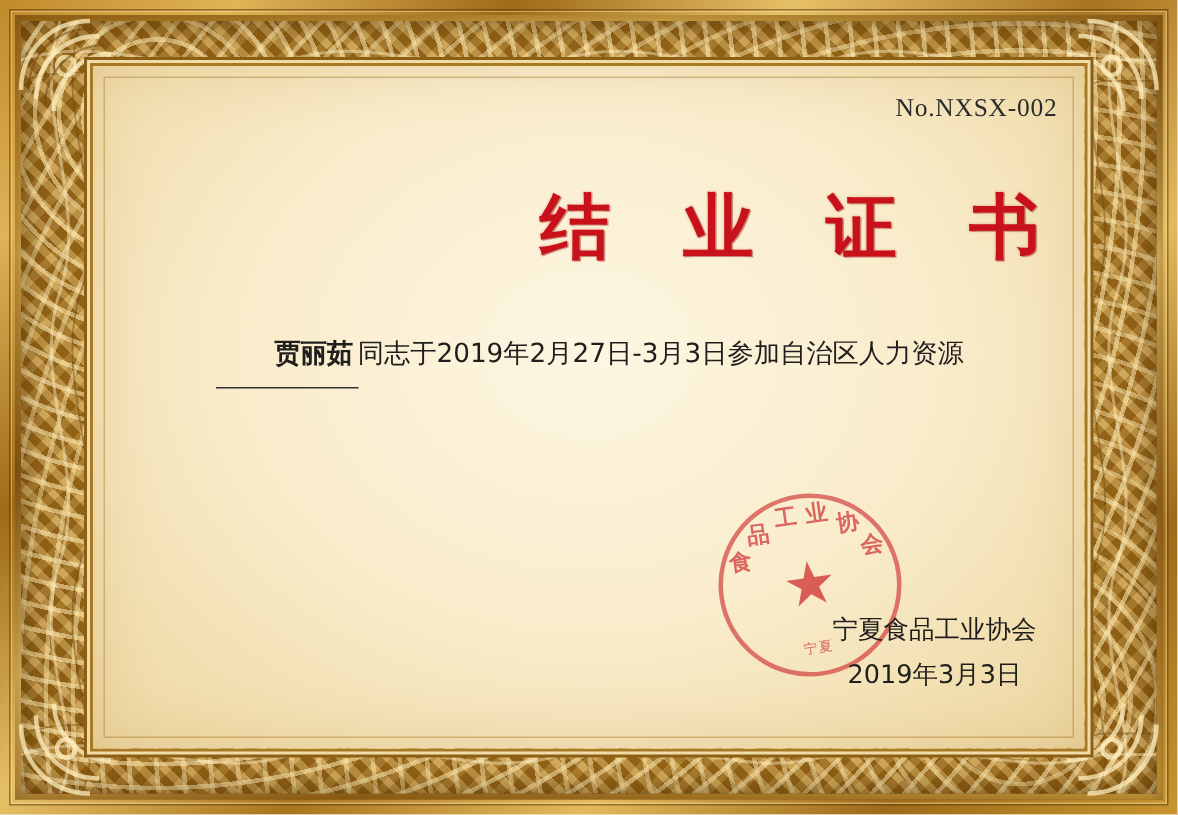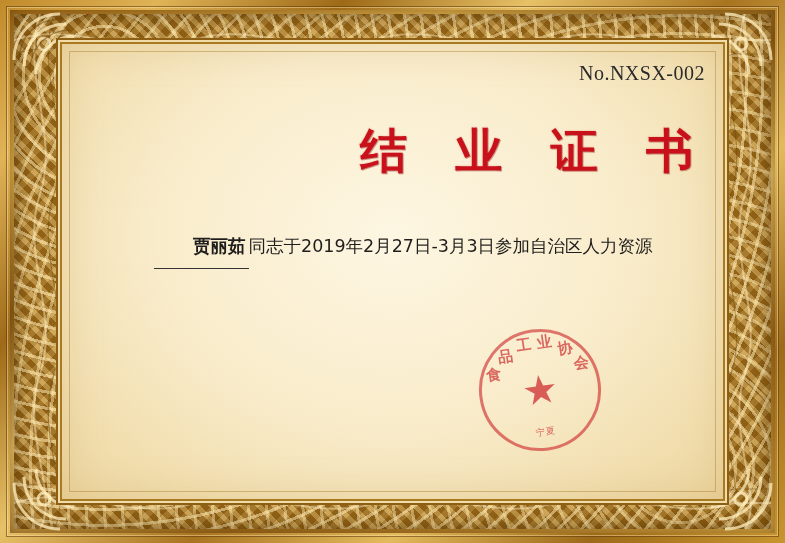--- a/index.html
+++ b/index.html
@@ -95,21 +95,21 @@
   .content {
     position: absolute;
     left: 76px; top: 56px; right: 76px; bottom: 56px;
     color: #2d2a26;
   }
   .serial {
     position: absolute;
     right: 4px;
     top: 6px;
     font-family: "Liberation Serif", "DejaVu Serif", serif;
-    font-size: 20px;
+    font-size: 17px;
     letter-spacing: 0.5px;
     color: #2b2b2b;
   }
   .title {
     position: absolute;
     left: 0; right: 0;
     top: 64px;
     text-align: right;
     font-family: "DejaVu Serif", "Liberation Serif", serif;
     font-weight: bold;
@@ -125,21 +125,21 @@
     position: absolute;
     left: 24px;
     right: 10px;
     top: 152px;
     font-size: 17.5px;
     line-height: 41px;
     color: #201e1c;
     font-family: "DejaVu Sans", "Liberation Sans", sans-serif;
   }
   .body-text p {
-    margin: 18px;
+    margin: 8px;
   }
   .para-indent {
     text-indent: 36px;
   }
   .name-blank {
     display: inline-block;
     min-width: 74px;
     text-align: center;
     font-weight: bold;
     border-bottom: 1.5px solid #333;
@@ -284,15 +284,19 @@
         <span style="transform: rotate(-37deg) translate(0,-50px) rotate(37deg) translate(-7px,-7px);">品</span>
         <span style="transform: rotate(-12deg) translate(0,-50px) rotate(12deg) translate(-7px,-7px);">工</span>
         <span style="transform: rotate(12deg) translate(0,-50px) rotate(-12deg) translate(-7px,-7px);">业</span>
         <span style="transform: rotate(37deg) translate(0,-50px) rotate(-37deg) translate(-7px,-7px);">协</span>
         <span style="transform: rotate(62deg) translate(0,-50px) rotate(-62deg) translate(-7px,-7px);">会</span>
       </div>
       <div class="seal-star">★</div>
       <div class="seal-bottom">宁夏</div>
     </div>
 
+    <div class="signature">
+      <div>宁夏食品工业协会</div>
+      <div>2019年3月3日</div>
+    </div>
 
   </div>
 </div>
 
 </body></html>

